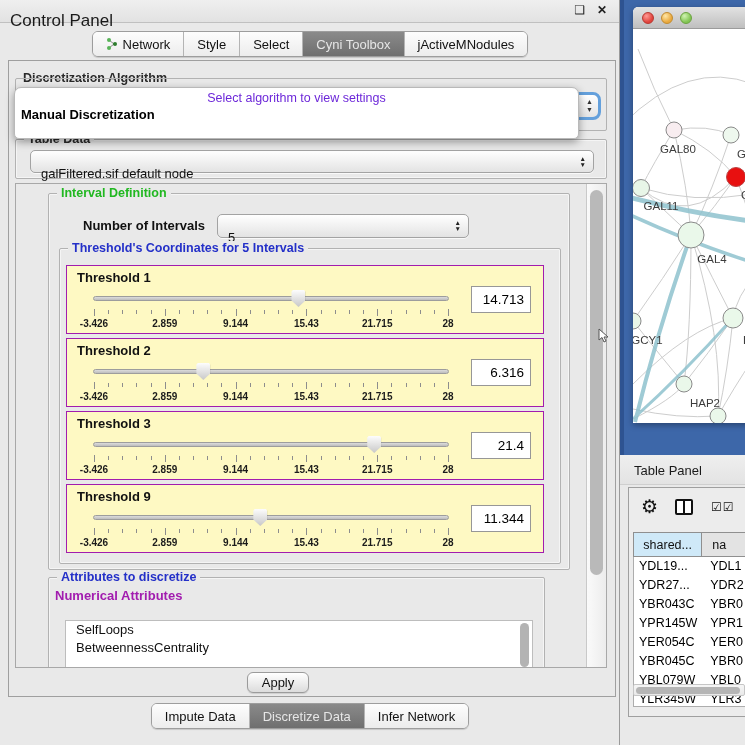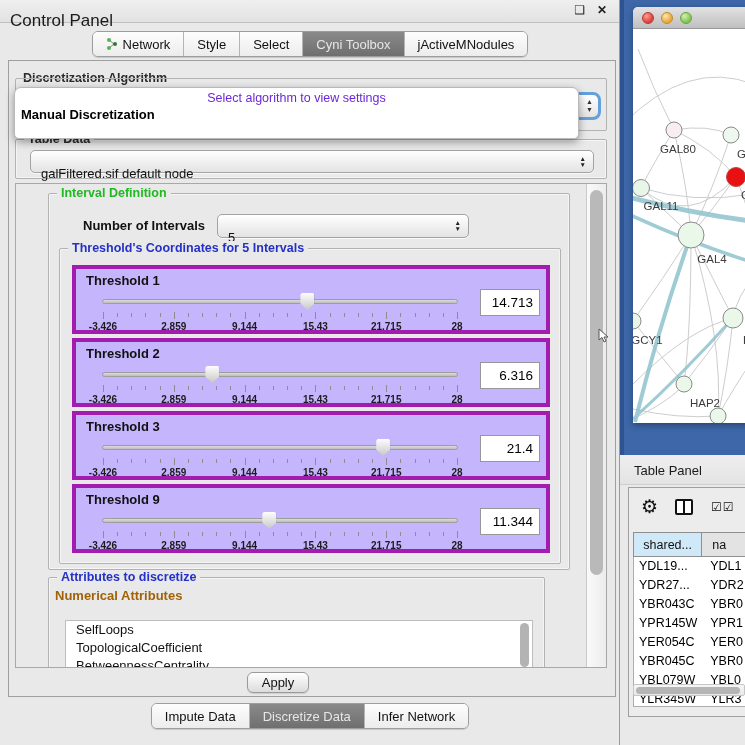--- a/index.html
+++ b/index.html
@@ -56,34 +56,34 @@
   .scrollpane { position:absolute; left:6px; top:122px; width:592px; height:485px; border:1px solid #a8a8a8; background:#e9e9e9; overflow:hidden; }
   .vscroll { position:absolute; right:0px; top:0; width:20px; height:100%; background:linear-gradient(90deg,#fafafa,#ececec); border-left:1px solid #c9c9c9; }
   .vscroll .thumb-v { position:absolute; left:3px; top:6px; width:13px; height:385px; border-radius:7px; background:#b9b9b9; }
 
   .interval-group { left:32px; top:9px; width:522px; height:377px; }
   .noi-label { position:absolute; left:34px; top:24px; font-size:13px; font-weight:bold; color:#111; }
   .noi-combo { position:absolute; left:168px; top:20px; width:252px; height:24px; }
 
   .thr-group { left:10px; top:54px; width:502px; height:316px; }
 
-  .thr-panel { position:absolute; left:12px; width:478px; height:69px; border:4px solid #a21caf; background:#c4b5fd; }
+  .thr-panel { position:absolute; left:6px; width:478px; height:69px; border:1px solid #a21caf; background:#fef9c3; }
   .thr-label { position:absolute; left:10px; top:4px; font-size:13px; font-weight:bold; color:#111; }
   .slider-widget { position:absolute; left:26px; top:24px; width:356px; height:40px; }
   .track { position:absolute; left:0; top:6px; width:356px; height:5px; border:1px solid #9d9d9d; border-radius:3px; background:linear-gradient(#dcdcdc,#bdbdbd); }
   .thumb { position:absolute; top:0px; width:14px; height:17px; background:linear-gradient(#fdfdfd,#c8c8c8); clip-path:polygon(50% 100%, 0 62%, 0 10%, 10% 0, 90% 0, 100% 10%, 100% 62%); filter:drop-shadow(0 0 1px #7d7d7d); }
   .ticks { position:absolute; left:1px; top:19px; width:354px; height:8px; }
   .ticks .tick { position:absolute; top:1px; width:1px; height:4px; background:#8d8d8d; }
   .ticks .tick.major { height:7px; top:0; }
   .tick-labels { position:absolute; left:1px; top:28px; width:354px; height:12px; }
   .tick-labels .tick-label { position:absolute; transform:translateX(-50%); font-size:10px; font-weight:bold; color:#1c1c1c; white-space:nowrap; }
   .value-box { position:absolute; left:404px; top:20px; width:60px; height:27px; background:#fff; border:1px solid #979797; font-size:13.5px; color:#000; text-align:right; line-height:25px; padding-right:6px; }
 
   .attr-group { left:32px; top:393px; width:497px; height:120px; }
-  .attr-subtitle { position:absolute; left:6px; top:10px; font-size:13px; font-weight:bold; color:#a16207; }
+  .attr-subtitle { position:absolute; left:6px; top:10px; font-size:13px; font-weight:bold; color:#a21caf; }
   .attr-list { position:absolute; left:16px; top:42px; width:468px; height:70px; background:#fff; border:1px solid #bdbdbd; overflow:hidden; }
   .attr-item { font-size:13px; color:#111; padding-left:10px; height:18px; line-height:18px; white-space:nowrap; }
   .attr-list .thumb-list { position:absolute; right:3px; top:2px; width:9px; height:44px; border-radius:5px; background:#b3b3b3; }
 
   .apply-btn { position:absolute; left:238px; top:611px; width:62px; height:21px; border:1px solid #9b9b9b; border-radius:6px; background:linear-gradient(#ffffff,#dcdcdc); font-size:13px; color:#111; text-align:center; line-height:19px; box-shadow:0 1px 1px rgba(0,0,0,.12); cursor:default; }
 
   .seg-row.bottom { top:703px; }
 
   
   .right-region { position:absolute; left:620px; top:0; width:125px; height:745px; }
@@ -377,21 +377,20 @@
               <div class="value-box">11.344</div>
             </div>
           </div>
         </div>
 
         <div class="group attr-group">
           <span class="group-legend legend-blue">Attributes to discretize</span>
           <span class="attr-subtitle">Numerical Attributes</span>
           <div class="attr-list">
             <div class="attr-item">SelfLoops</div>
-            <div class="attr-item">TopologicalCoefficient</div>
             <div class="attr-item">BetweennessCentrality</div>
             <div class="thumb-list"></div>
           </div>
         </div>
 
         <div class="vscroll">
           <div class="thumb-v"></div>
         </div>
       </div>
 

